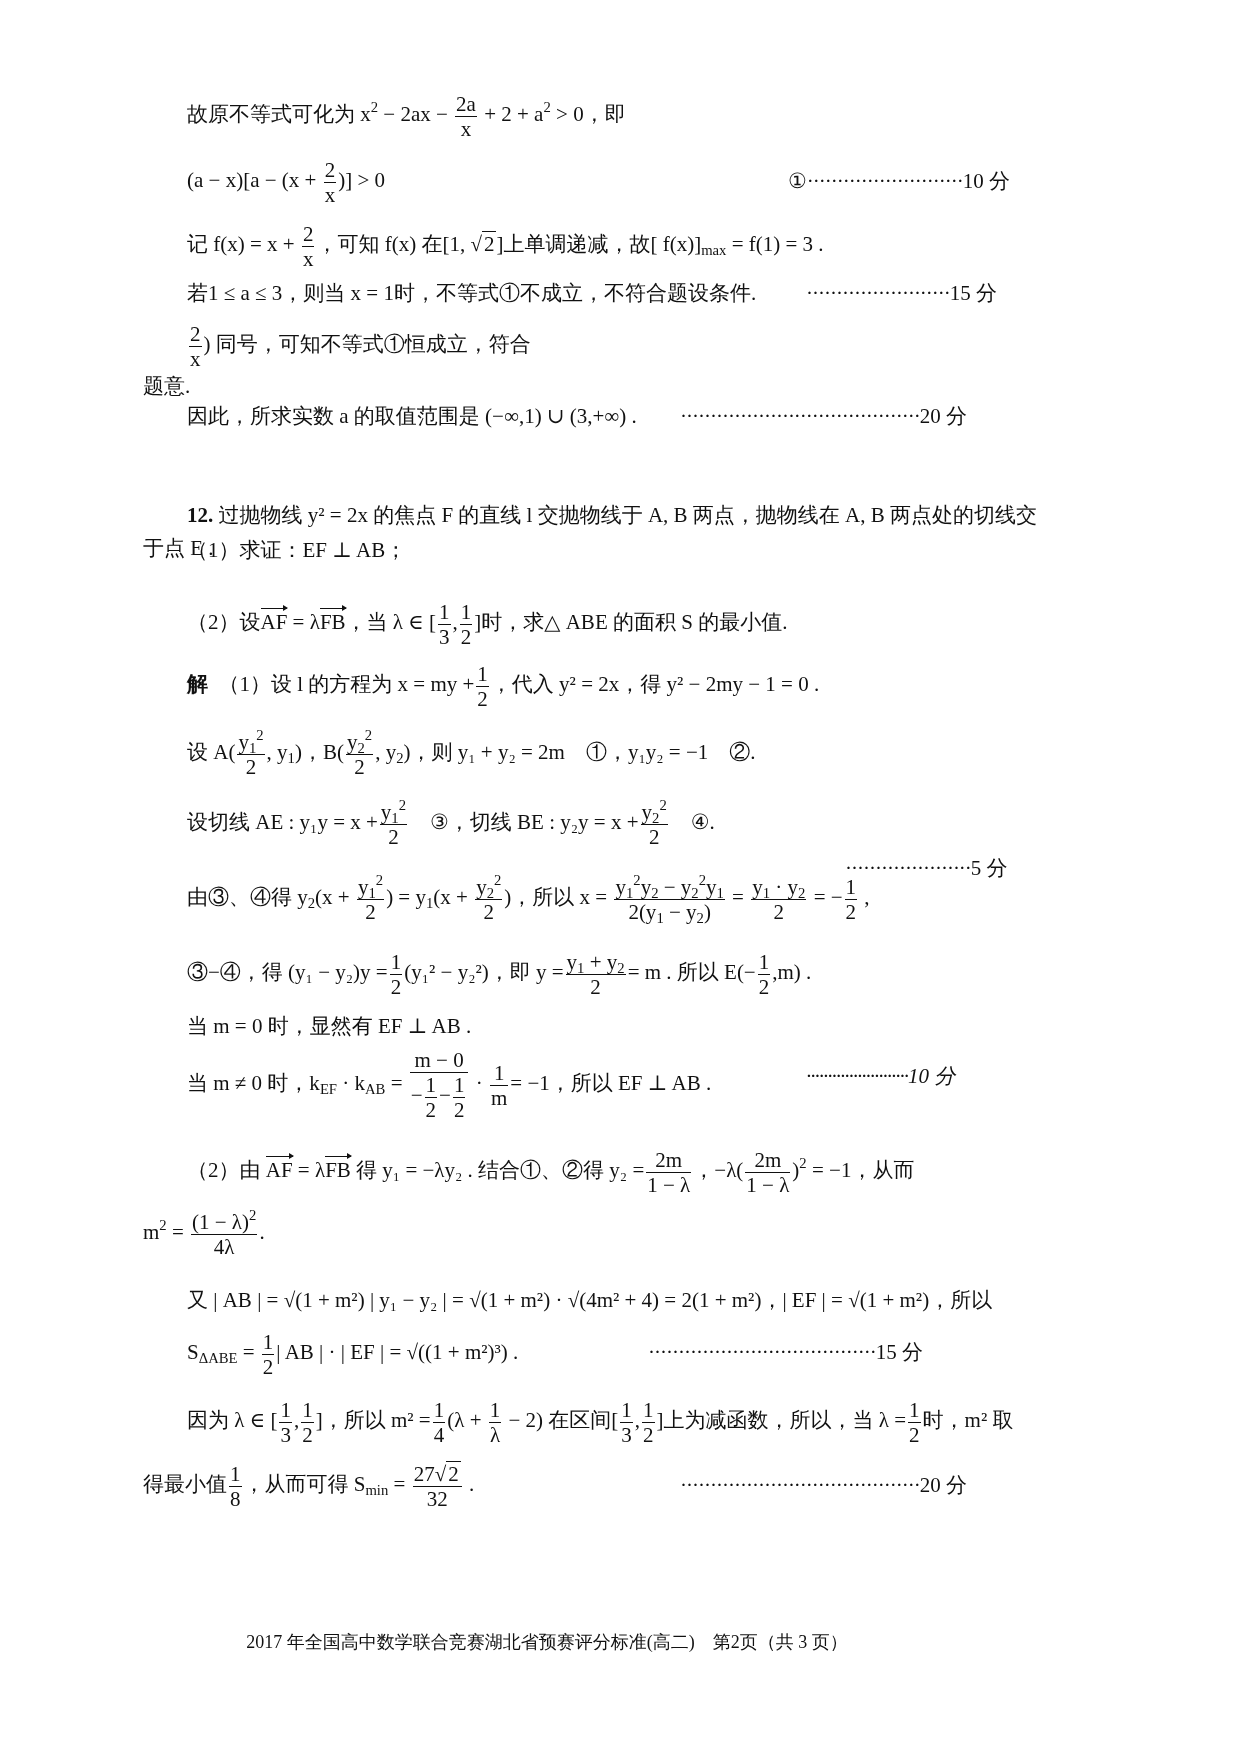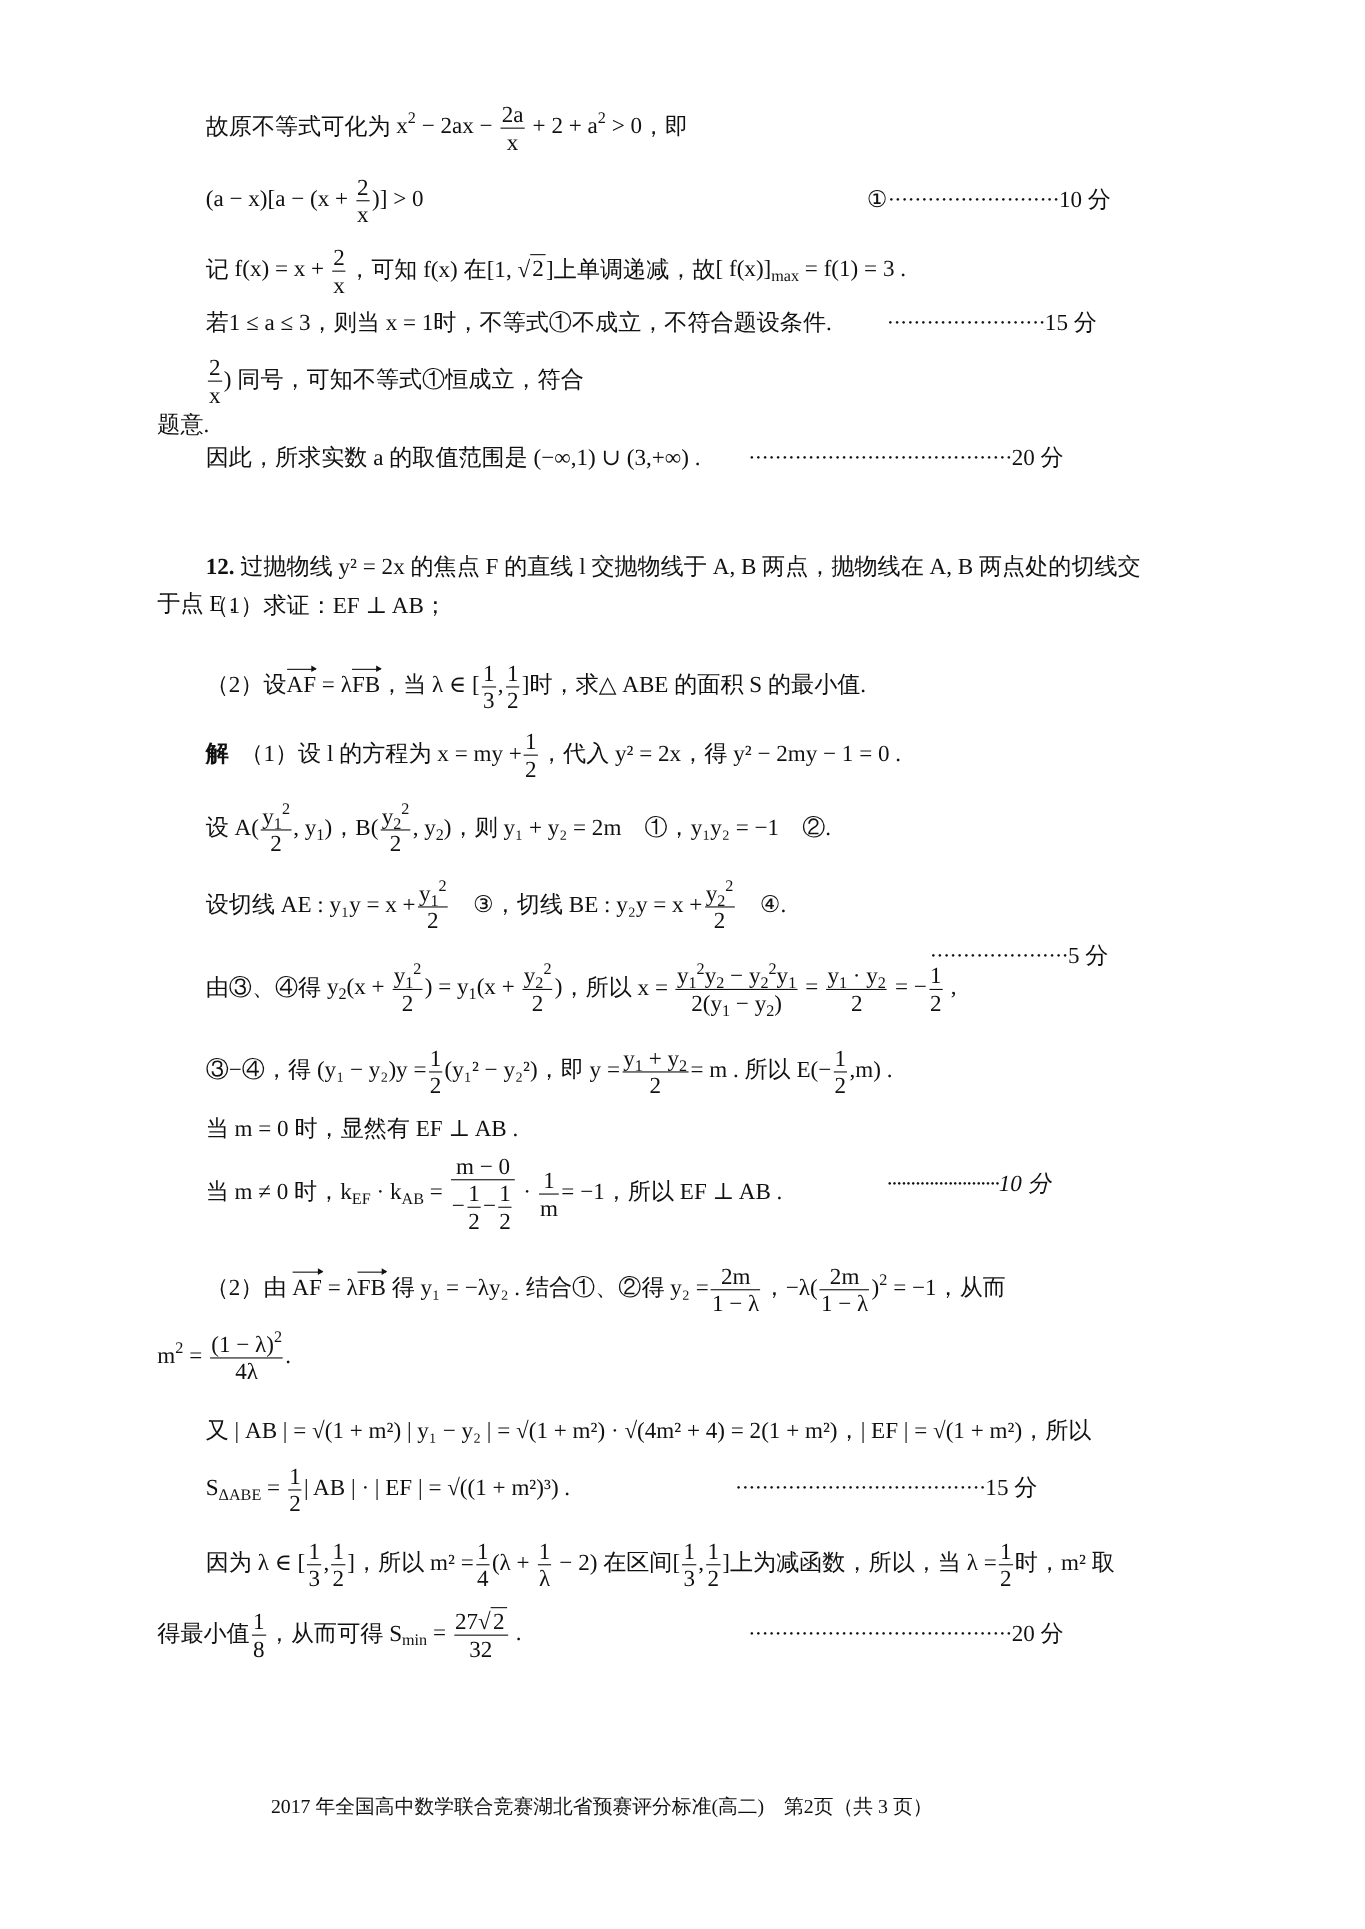--- a/index.html
+++ b/index.html
@@ -102,21 +102,21 @@
 </div>
 <div class="line flush" style="top:1210px;">
   <span class="m">m<sup>2</sup> = <span class="frac"><span class="num">(1 − λ)<sup>2</sup></span><span>4λ</span></span></span><span>.</span>
 </div>
 <div class="line ind" style="top:1290px;">
   <span>又 | AB | = √(1 + m²) | y₁ − y₂ | = √(1 + m²) · √(4m² + 4) = 2(1 + m²)，| EF | = √(1 + m²)，所以</span>
 </div>
 <div class="line ind" style="top:1330px;">
   <span class="m">S<sub>ΔABE</sub> = <span class="frac"><span class="num">1</span><span>2</span></span></span><span>| AB | · | EF | = √((1 + m²)³) .</span>
 </div>
-<div class="score" style="top:1342px;left:668px;">
+<div class="score" style="top:1342px;left:648px;">
   <span class="dots">······································</span><span>15 分</span>
 </div>
 <div class="line ind" style="top:1398px;">
   <span>因为 λ ∈ [</span><span class="frac m"><span class="num">1</span><span>3</span></span>,<span class="frac m"><span class="num">1</span><span>2</span></span><span>]，所以 m² =</span><span class="frac m"><span class="num">1</span><span>4</span></span><span class="m">(λ + <span class="frac"><span class="num">1</span><span>λ</span></span> − 2) </span><span>在区间[</span><span class="frac m"><span class="num">1</span><span>3</span></span>,<span class="frac m"><span class="num">1</span><span>2</span></span><span>]上为减函数，所以，当 λ =</span><span class="frac m"><span class="num">1</span><span>2</span></span><span>时，m² 取</span>
 </div>
 <div class="line flush" style="top:1462px;">
   <span>得最小值</span><span class="frac m"><span class="num">1</span><span>8</span></span><span>，从而可得 S</span><span class="m"><sub>min</sub> = <span class="frac"><span class="num">27√<span class="sqrt">2</span></span><span>32</span></span> .</span>
 </div>
 <div class="score" style="top:1475px;left:680px;">
   <span class="dots">········································</span><span>20 分</span>

